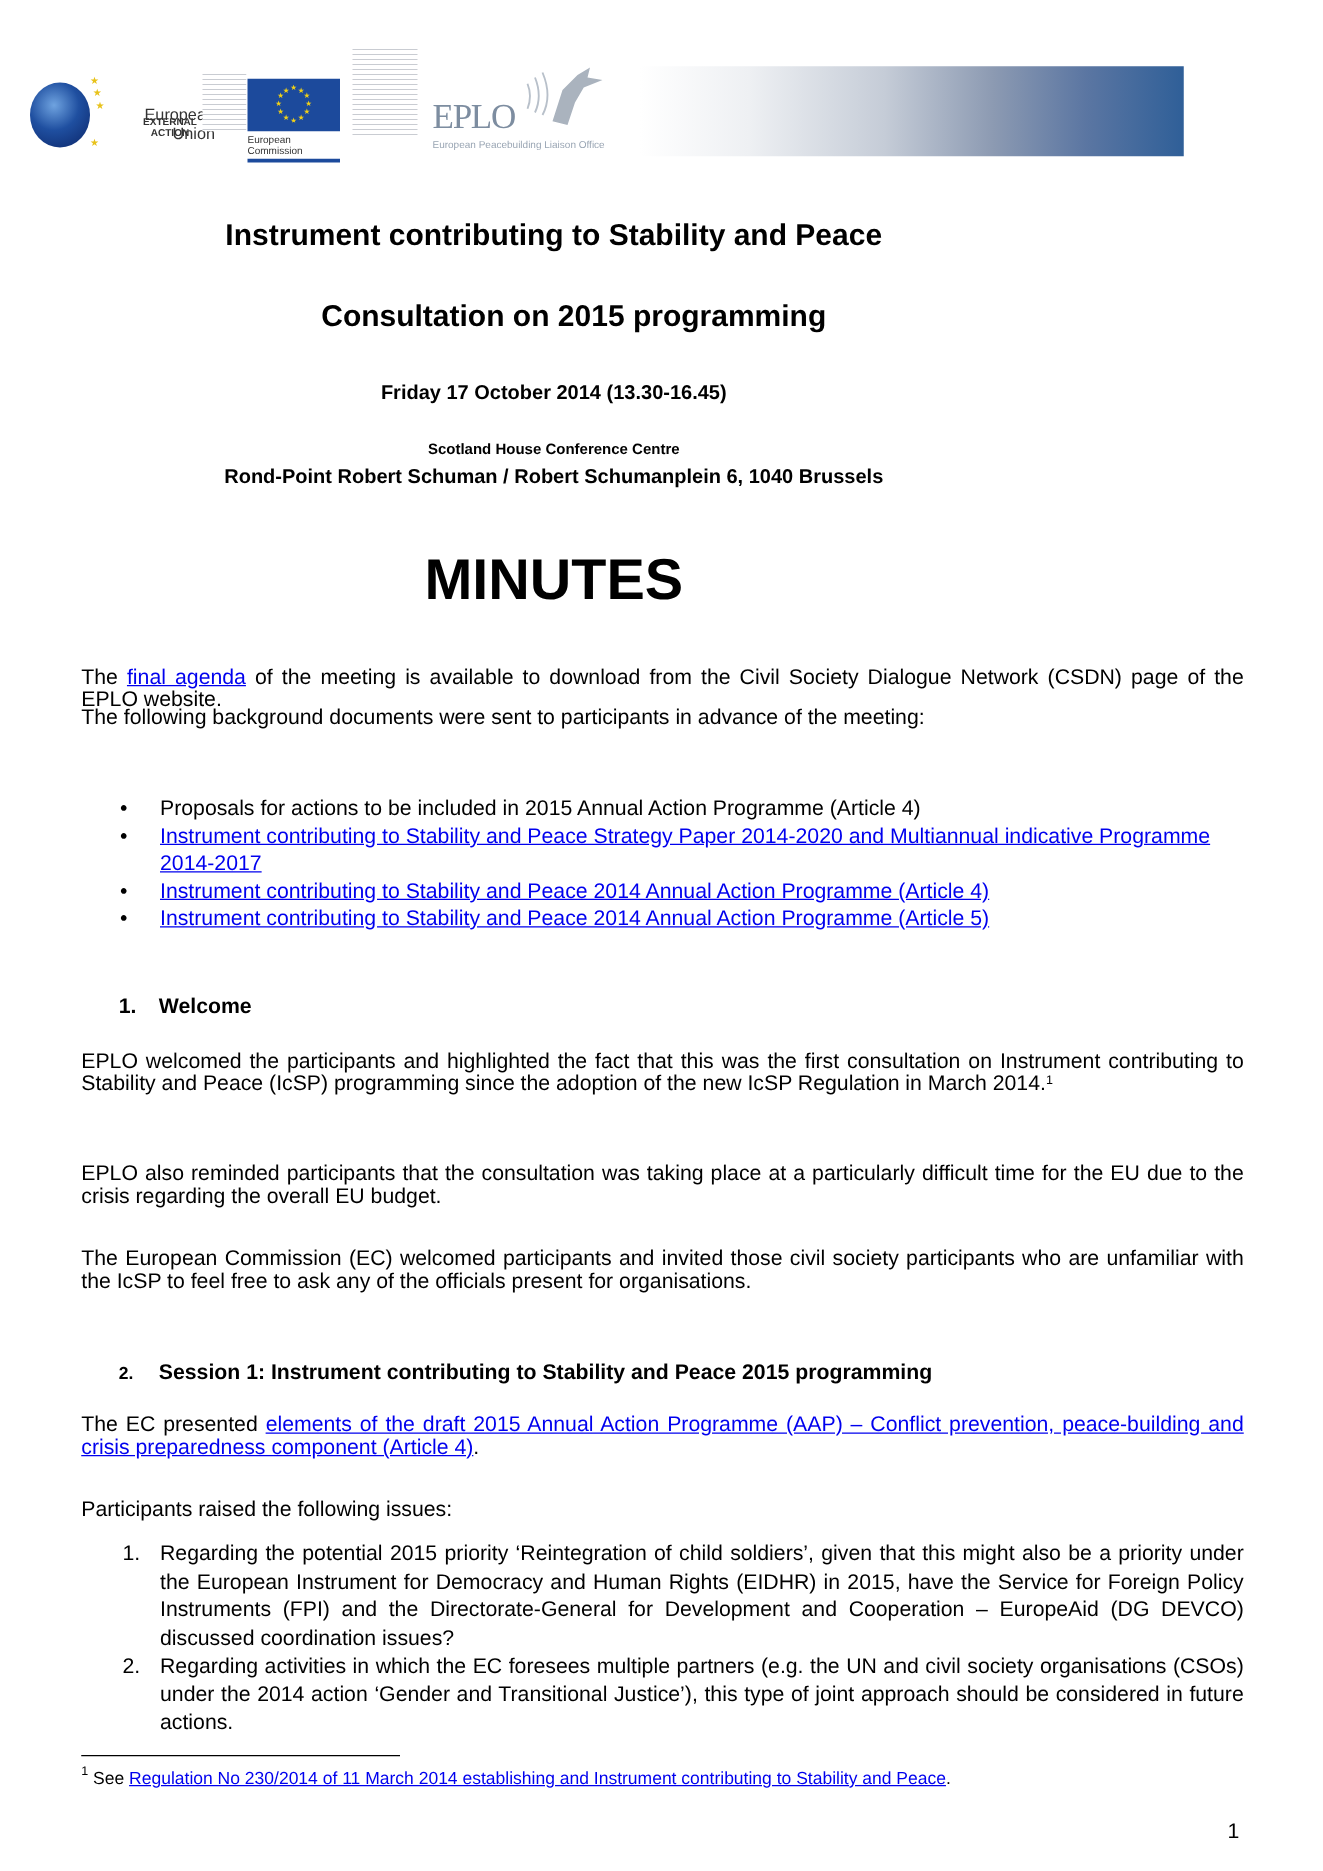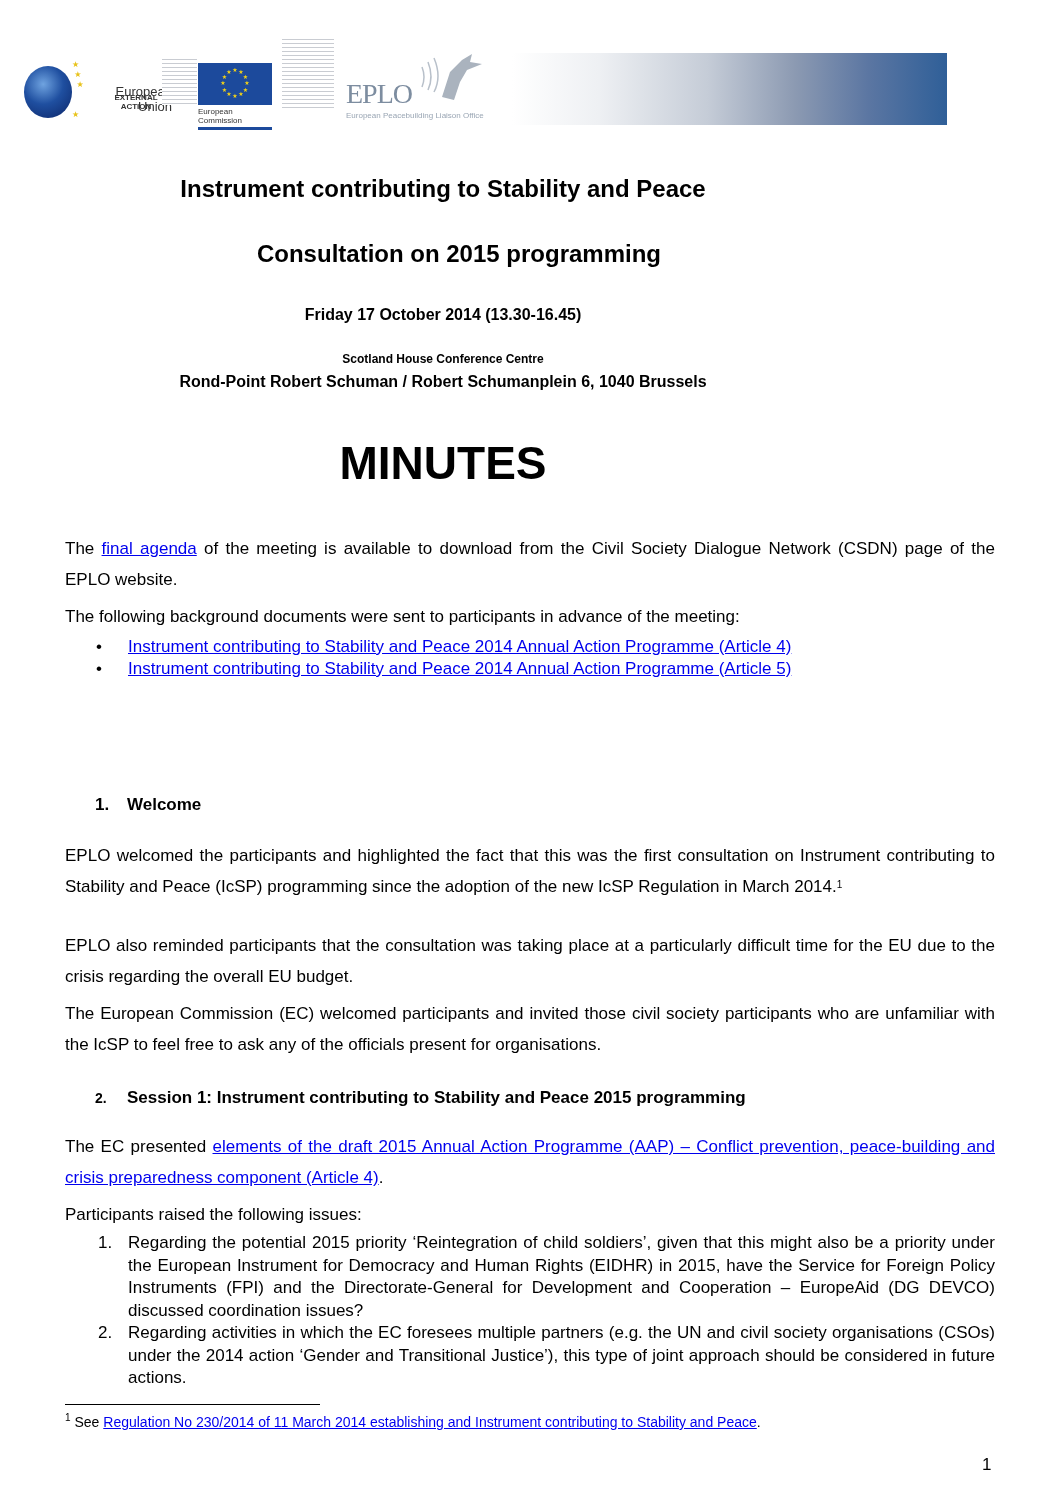--- a/index.html
+++ b/index.html
@@ -36,23 +36,23 @@
 
   
   .center { left:0; width:886px; text-align:center; font-weight:bold; }
   .title1 { top:175px; font-size:24px; }
   .title2 { top:240px; font-size:24px;padding-left:16px; }
   .date { top:306px; font-size:16px; }
   .venue1 { top:352px; font-size:12px; }
   .venue2 { top:373px; font-size:16px; }
   .minutes { top:436px; font-size:46px; }
 
-  .para { left:65px; width:930px; font-size:17px; line-height:31px; text-align:justify; }
+  .para { left:65px; width:930px; font-size:17px; line-height:18px; text-align:justify; }
   .p-agenda { top:533px; }
-  .p-bg { top:601px; }
+  .p-bg { top:565px; }
 
   ul.bullets { position:absolute; left:88px; top:636px; width:908px; margin:0; padding:0; list-style:none; font-size:17px; line-height:22px; }
   ul.bullets li { position:relative; padding-left:40px; }
   ul.bullets li::before { content:"\2022"; position:absolute; left:8px; top:0; font-size:17px; color:#000; }
 
   .h-section { left:95px; font-size:17px; font-weight:bold; }
   .h-section .num { display:inline-block; width:32px; }
   .h1 { top:795px; }
   .h2 { top:1088px; }
 
@@ -130,20 +130,22 @@
 <div class="abs center venue2">Rond-Point Robert Schuman / Robert Schumanplein 6, 1040 Brussels</div>
 <div class="abs center minutes">MINUTES</div>
 
 <div class="abs para p-agenda">
   <span>The </span><a class="link">final agenda</a><span> of the meeting is available to download from the Civil Society Dialogue Network (CSDN) page of the EPLO website.</span>
 </div>
 
 <div class="abs para p-bg">The following background documents were sent to participants in advance of the meeting:</div>
 
 <ul class="bullets">
+  <li><span>Proposals for actions to be included in 2015 Annual Action Programme (Article 4)</span></li>
+  <li><a class="link">Instrument contributing to Stability and Peace Strategy Paper 2014-2020 and Multiannual indicative Programme 2014-2017</a></li>
   <li><a class="link">Instrument contributing to Stability and Peace 2014 Annual Action Programme (Article 4)</a></li>
   <li><a class="link">Instrument contributing to Stability and Peace 2014 Annual Action Programme (Article 5)</a></li>
 </ul>
 
 <div class="abs h-section h1">
   <span class="num">1.</span><span>Welcome</span>
 </div>
 
 <div class="abs para p-welcome1">
   <span>EPLO welcomed the participants and highlighted the fact that this was the first consultation on Instrument contributing to Stability and Peace (IcSP) programming since the adoption of the new IcSP Regulation in March 2014.</span><sup><a class="footnote-ref" style="color:#000;text-decoration:none">1</a></sup>

